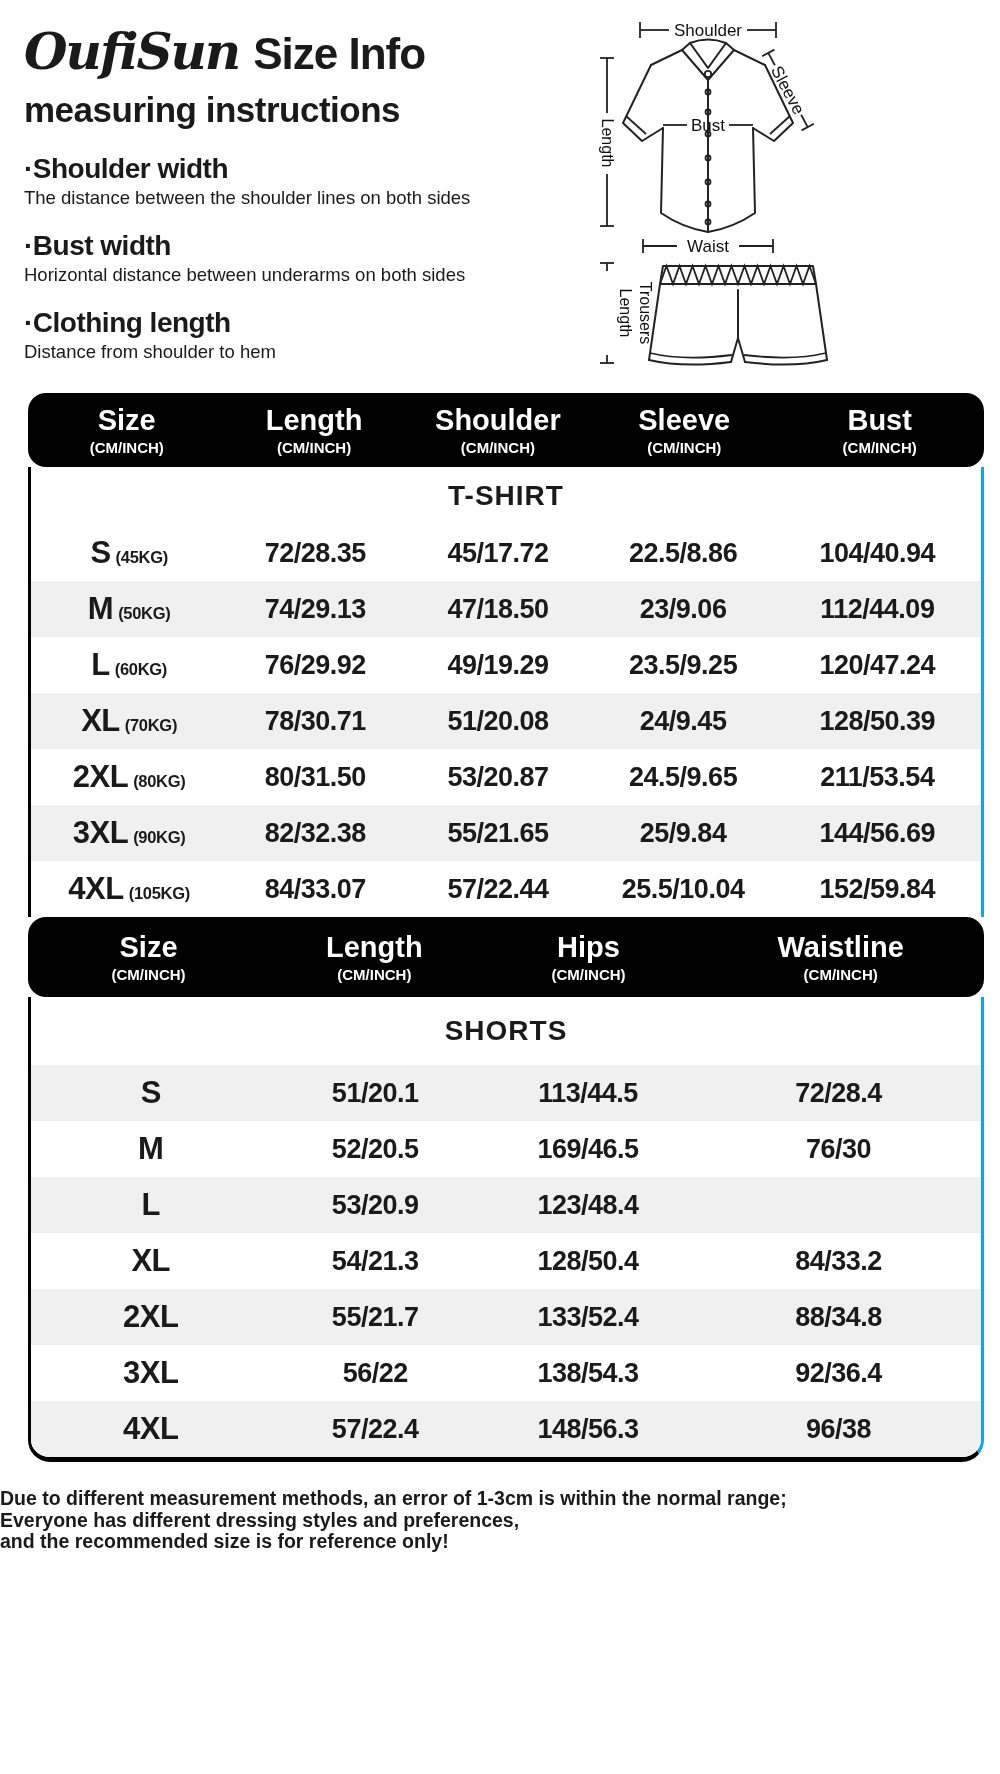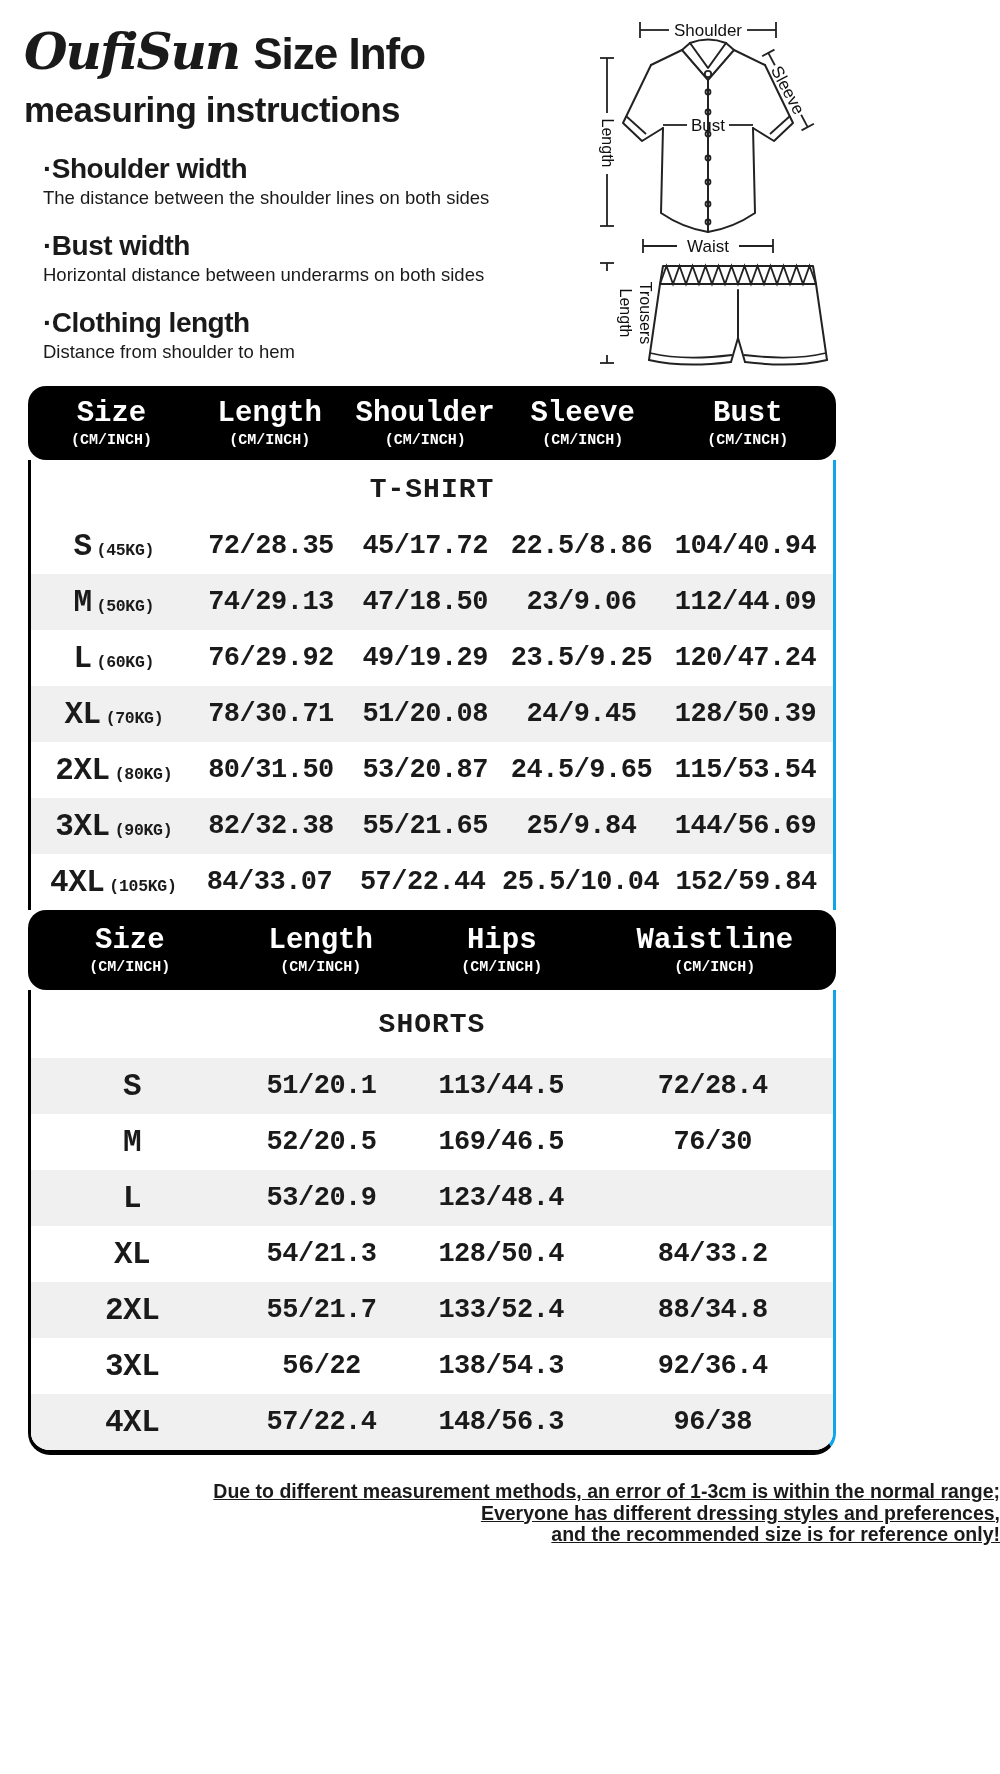--- a/index.html
+++ b/index.html
@@ -3,50 +3,50 @@
 <meta charset="utf-8">
 <style>
   html,body{margin:0;padding:0;}
   body{width:1000px;height:1774px;background:#fff;color:#1a1a1a;
        font-family:"Liberation Sans",sans-serif;position:relative;overflow:hidden;}
   .top{position:relative;height:378px;padding-left:11px;}
   .brand{position:absolute;left:24px;top:24px;display:flex;align-items:baseline;gap:14px;}
   .logo{font-family:"DejaVu Serif",serif;font-style:italic;font-weight:bold;font-size:50px;letter-spacing:-2px;line-height:56px;}
   .title{font-size:44px;font-weight:bold;letter-spacing:-1px;}
   .subtitle{position:absolute;left:24px;top:90px;font-size:35px;font-weight:bold;letter-spacing:-0.5px;}
-  .inst{position:absolute;left:24px;top:153px;width:565px;margin-left:19px;}
+  .inst{position:absolute;left:24px;top:153px;width:565px;}
   .inst-item{margin-bottom:21px;}
   .term{font-size:28px;font-weight:bold;letter-spacing:-0.5px;line-height:32px;}
   .desc{font-size:18.5px;line-height:22px;margin-top:2px;}
   .diagram{position:absolute;left:583px;top:8px;}
   .diagram text{fill:#111;font-family:"Liberation Sans",sans-serif;}
   .diagram .shape{stroke:#222;stroke-width:2;fill:none;stroke-linejoin:round;stroke-linecap:round;}
   .diagram .thin{stroke:#222;stroke-width:1.8;fill:none;}
-  .tables{margin:8px 28px;width:808px;font-family:Liberation Mono, monospace;}
+  .tables{margin:15px 28px;width:956px;}
   .hbar{background:#000;border-radius:18px;color:#fff;display:grid;align-items:center;position:relative;}
   .hbar1{height:74px;grid-template-columns:195fr 175fr 188fr 180fr 206fr;}
   .hbar2{height:80px;grid-template-columns:238fr 208fr 215fr 283fr;}
   .hcol{text-align:center;}
   .hlabel{font-size:29px;font-weight:bold;line-height:31px;}
   .hunit{font-size:15px;font-weight:bold;margin-top:3px;letter-spacing:0;}
   .tbody{border-left:3px solid #000;border-right:3px solid #0ea5e9;}
   .tbody2{border-bottom:5px solid #000;border-radius:0 0 22px 22px;overflow:hidden;}
   .section-title{display:flex;align-items:center;justify-content:center;
        font-size:28px;font-weight:bold;letter-spacing:1px;}
   .st1{height:58px;}
   .st2{height:68px;}
   .trow{display:grid;grid-template-columns:195fr 175fr 188fr 180fr 206fr;height:56px;align-items:center;}
   .srow{display:grid;grid-template-columns:238fr 208fr 215fr 283fr;height:56px;align-items:center;}
   .alt{background:#f0f0f0;}
   .cell{text-align:center;font-size:27px;font-weight:bold;letter-spacing:-0.5px;}
   .size-cell{display:flex;justify-content:center;align-items:baseline;gap:5px;}
   .sz{font-size:31px;font-weight:bold;letter-spacing:-0.5px;}
   .wt{font-size:16.5px;font-weight:bold;letter-spacing:-0.3px;}
   .sz2{font-size:31px;}
-  .footer{margin-top:26px;text-align:right;font-size:19.5px;font-weight:bold;line-height:21.5px;text-decoration:underline;}
+  .footer{margin-top:26px;text-align:left;font-size:19.5px;font-weight:bold;line-height:21.5px;}
 </style>
 </head>
 <body>
 
 <div class="top">
   <div class="brand">
     <span class="logo">OufiSun</span>
     <span class="title">Size Info</span>
   </div>
   <div class="subtitle">measuring instructions</div>
@@ -232,21 +232,21 @@
         </div>
 
         <div class="trow zebra">
           <div class="cell size-cell">
             <span class="sz">2XL</span>
             <span class="wt">(80KG)</span>
           </div>
           <div class="cell">80/31.50</div>
           <div class="cell">53/20.87</div>
           <div class="cell">24.5/9.65</div>
-          <div class="cell">115/53.54</div>
+          <div class="cell">211/53.54</div>
         </div>
 
         <div class="trow zebra alt">
           <div class="cell size-cell">
             <span class="sz">3XL</span>
             <span class="wt">(90KG)</span>
           </div>
           <div class="cell">82/32.38</div>
           <div class="cell">55/21.65</div>
           <div class="cell">25/9.84</div>

